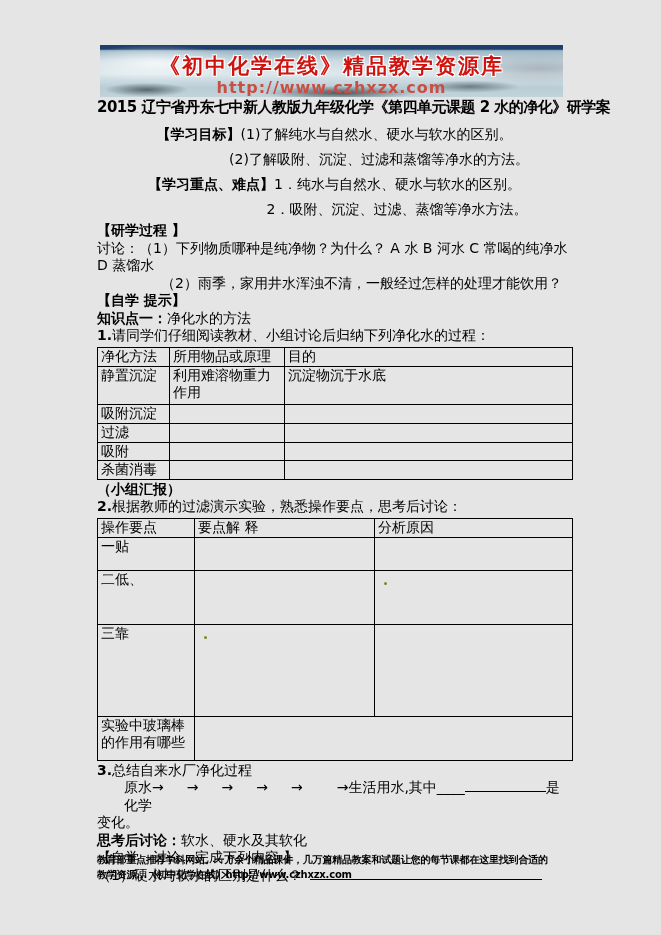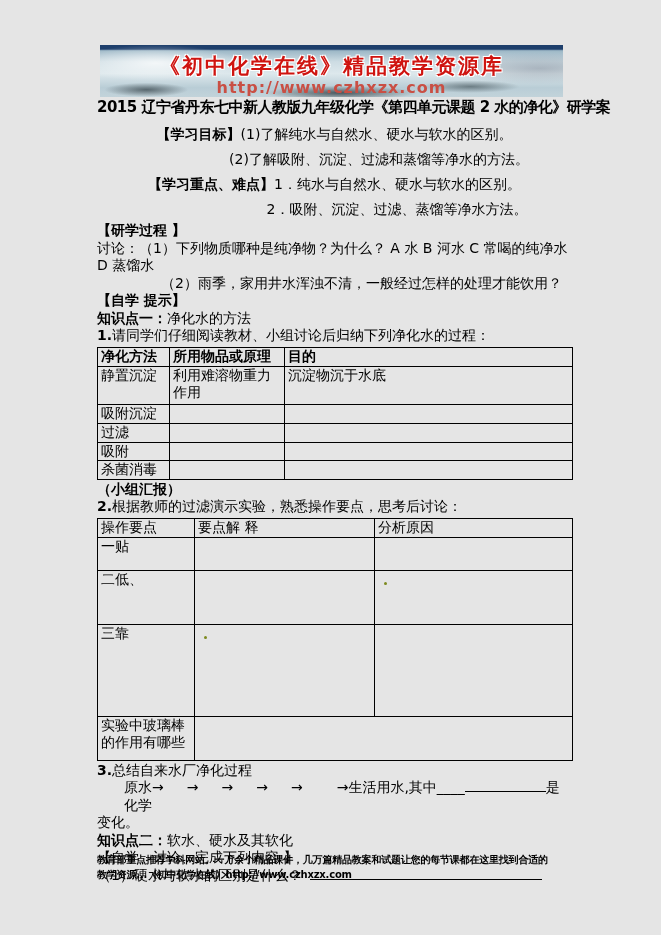--- a/index.html
+++ b/index.html
@@ -40,21 +40,21 @@
   p { margin:0; }
   b { font-weight:bold; }
   .ind89  { padding-left:89px; }
   .ind125 { padding-left:125px; }
   .ind64  { padding-left:64px; }
   .ind27  { padding-left:27px; }
   
   table { border-collapse:collapse; table-layout:fixed; width:475px; margin:2px 0 1px 0;
           font-size:14px; line-height:17px; }
   td { border:1px solid #000; vertical-align:top; padding:0 3px; overflow:hidden; position:relative; }
-  .hdr { font-weight:bold; }
+  .hdr { font-weight:normal; }
   .ctr { text-align:left; }
   .t1 col:nth-child(1){width:72px;}  .t1 col:nth-child(2){width:115px;} .t1 col:nth-child(3){width:288px;}
   .t2 col:nth-child(1){width:97px;}  .t2 col:nth-child(2){width:180px;} .t2 col:nth-child(3){width:198px;}
   
   .u { display:inline-block; border-bottom:1px solid #000; height:13px; vertical-align:baseline; }
   .u81  { width:81px; }
   .u232 { width:232px; margin-left:8px; }
   .arrow-gap { margin-left:23px; }
   .arrow-gap-last { margin-left:34px; }
   .stray { position:absolute; width:3px; height:3px; background:#7d8a1f; border-radius:50%; }
@@ -175,21 +175,21 @@
         <td colspan="2"></td>
       </tr>
     </tbody>
       </table>
 
     <p><b>3.</b><span>总结自来水厂净化过程</span></p>
 
     <p class="ind27"><span>原水</span><span>→</span><span class="arrow-gap">→</span><span class="arrow-gap">→</span><span class="arrow-gap">→</span><span class="arrow-gap">→</span><span class="arrow-gap-last">→</span><span>生活用水,其中</span><span>____</span><span class="u u81"></span><span>是化学</span></p>
     <p>变化。</p>
 
-    <p><b>知识点二：</b><span>软水、硬水及其软化</span></p>
+    <p><b>思考后讨论：</b><span>软水、硬水及其软化</span></p>
 
     <p>【自学、讨论、完成下列内容 】</p>
 
     <p><span>（1）硬水与软水的区别是什么？</span><span class="u u232"></span></p>
 
   </div>
 
   <div class="footer">
     <div>教育部重点推荐学科网站。一万余个精品课件，几万篇精品教案和试题让您的每节课都在这里找到合适的</div>
     <div>教学资源...《初中化学在线》http://www.czhxzx.com</div>

